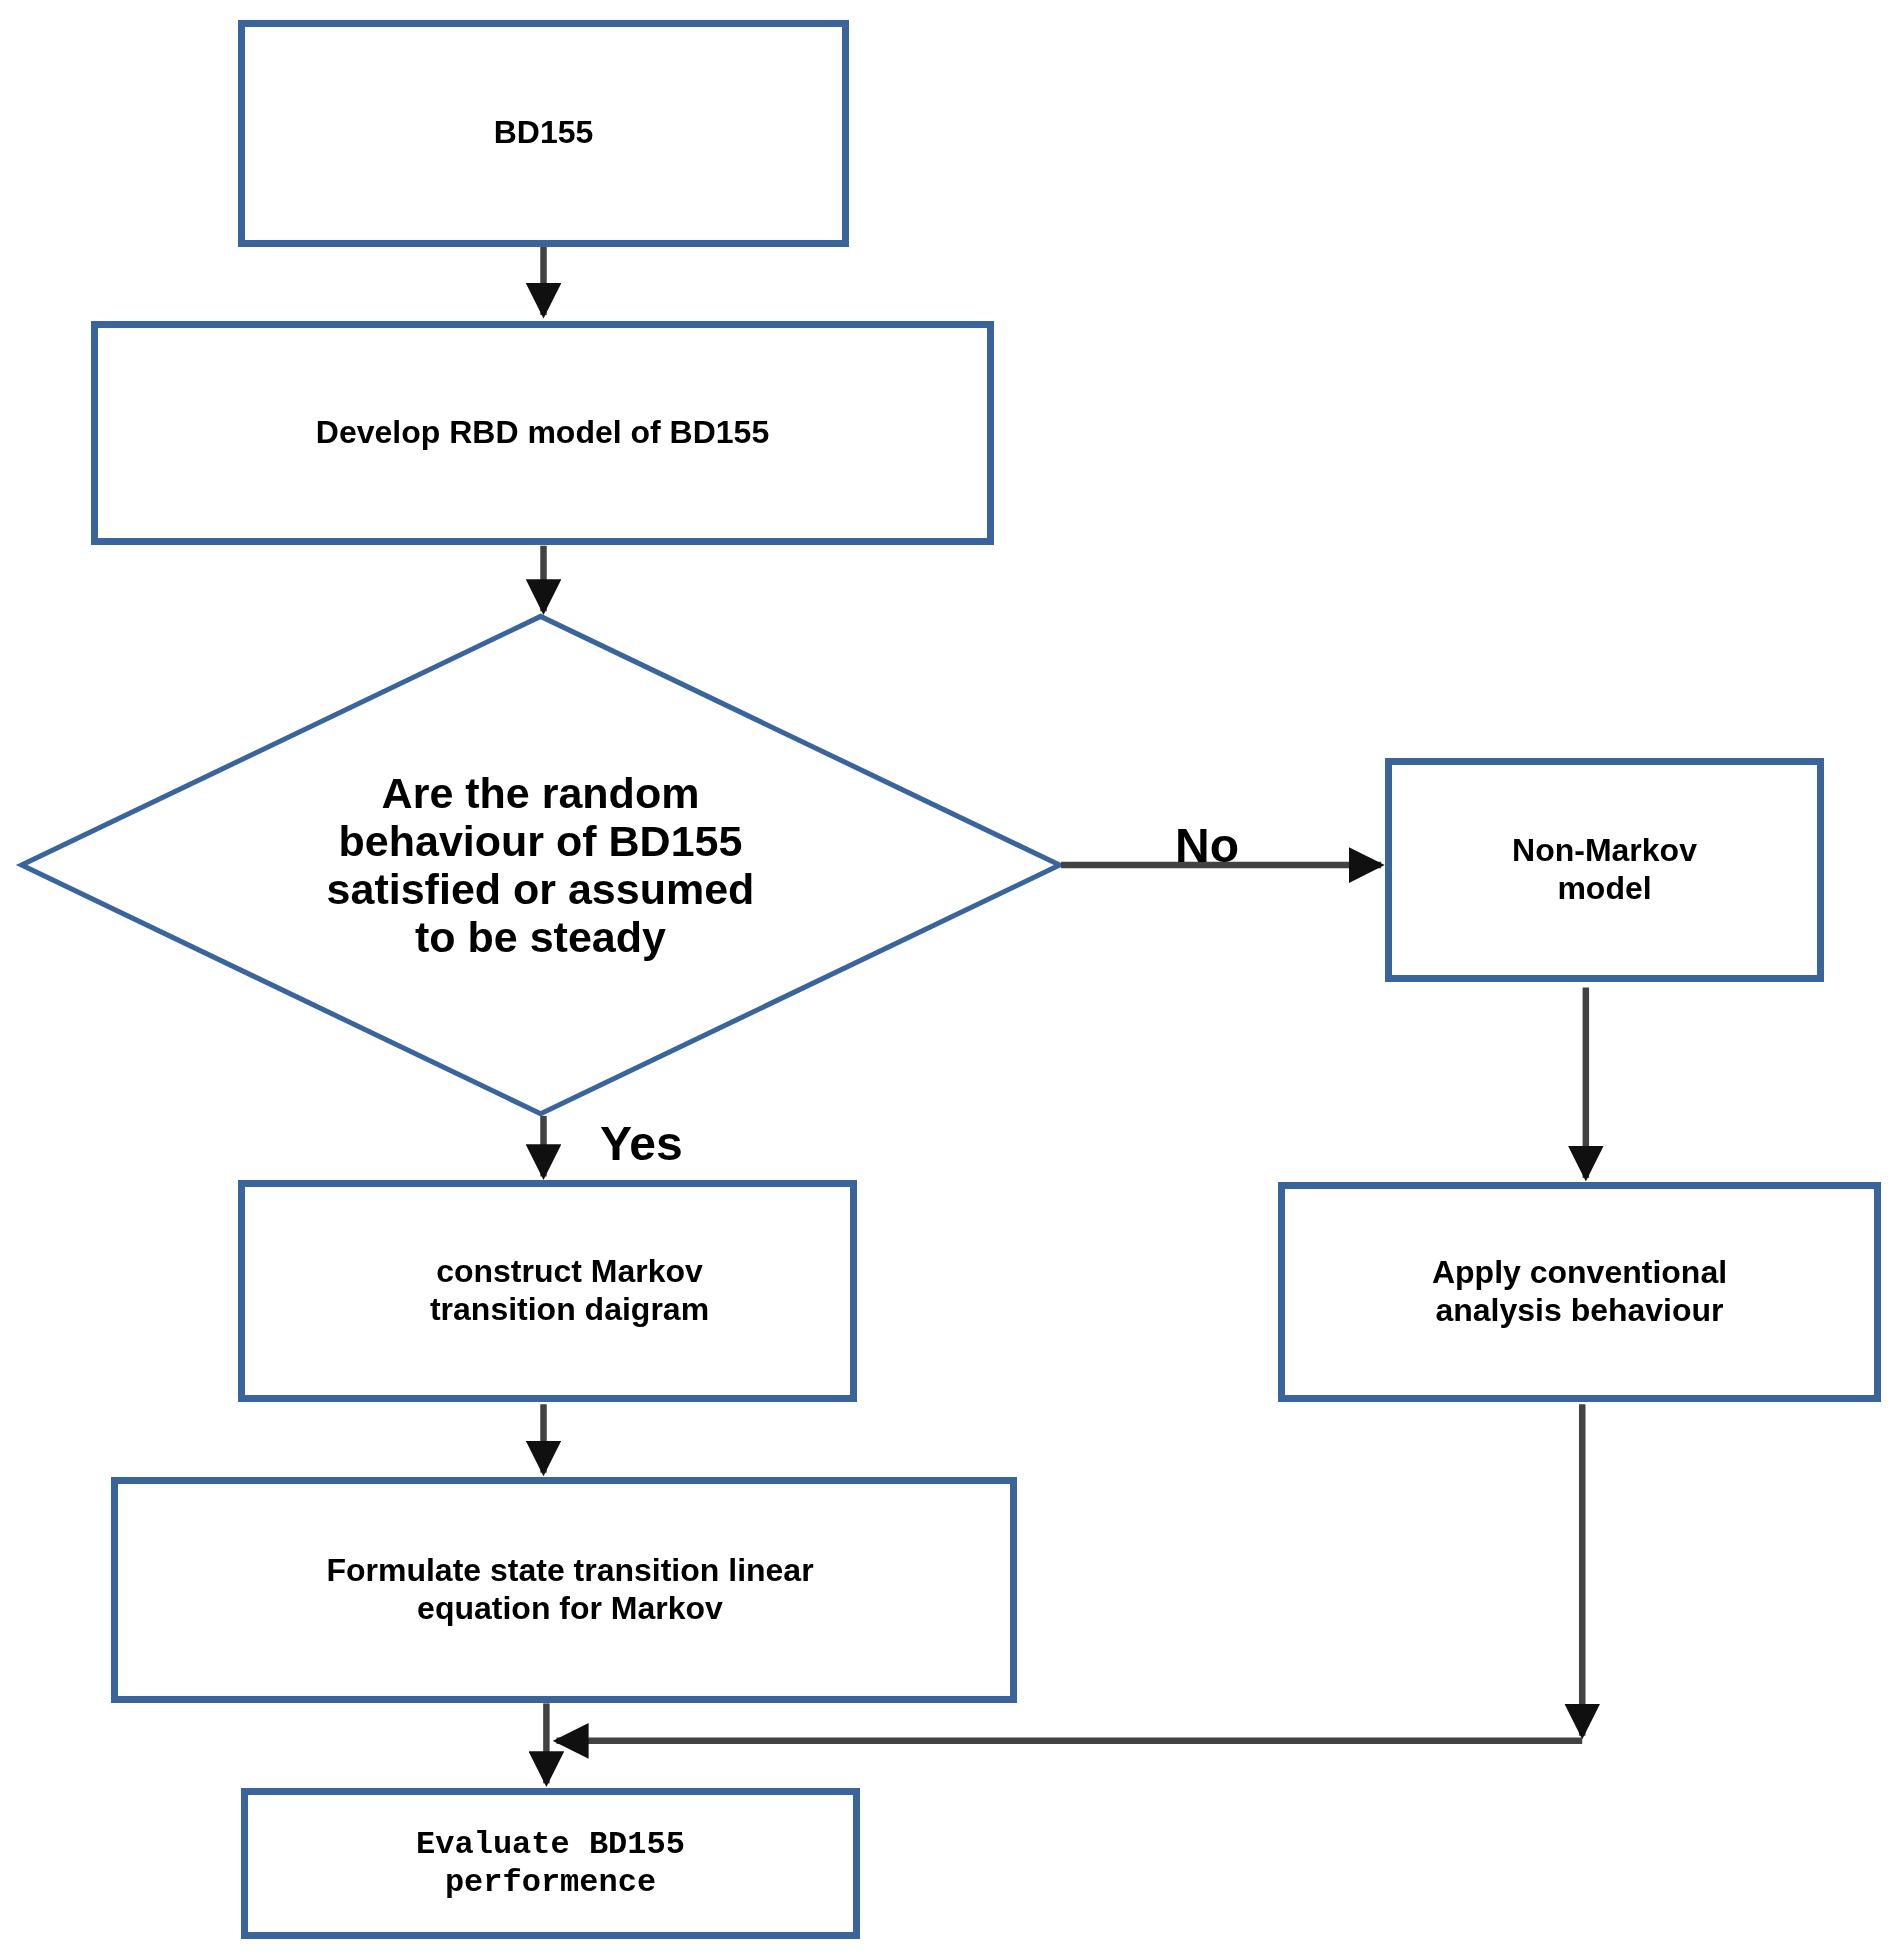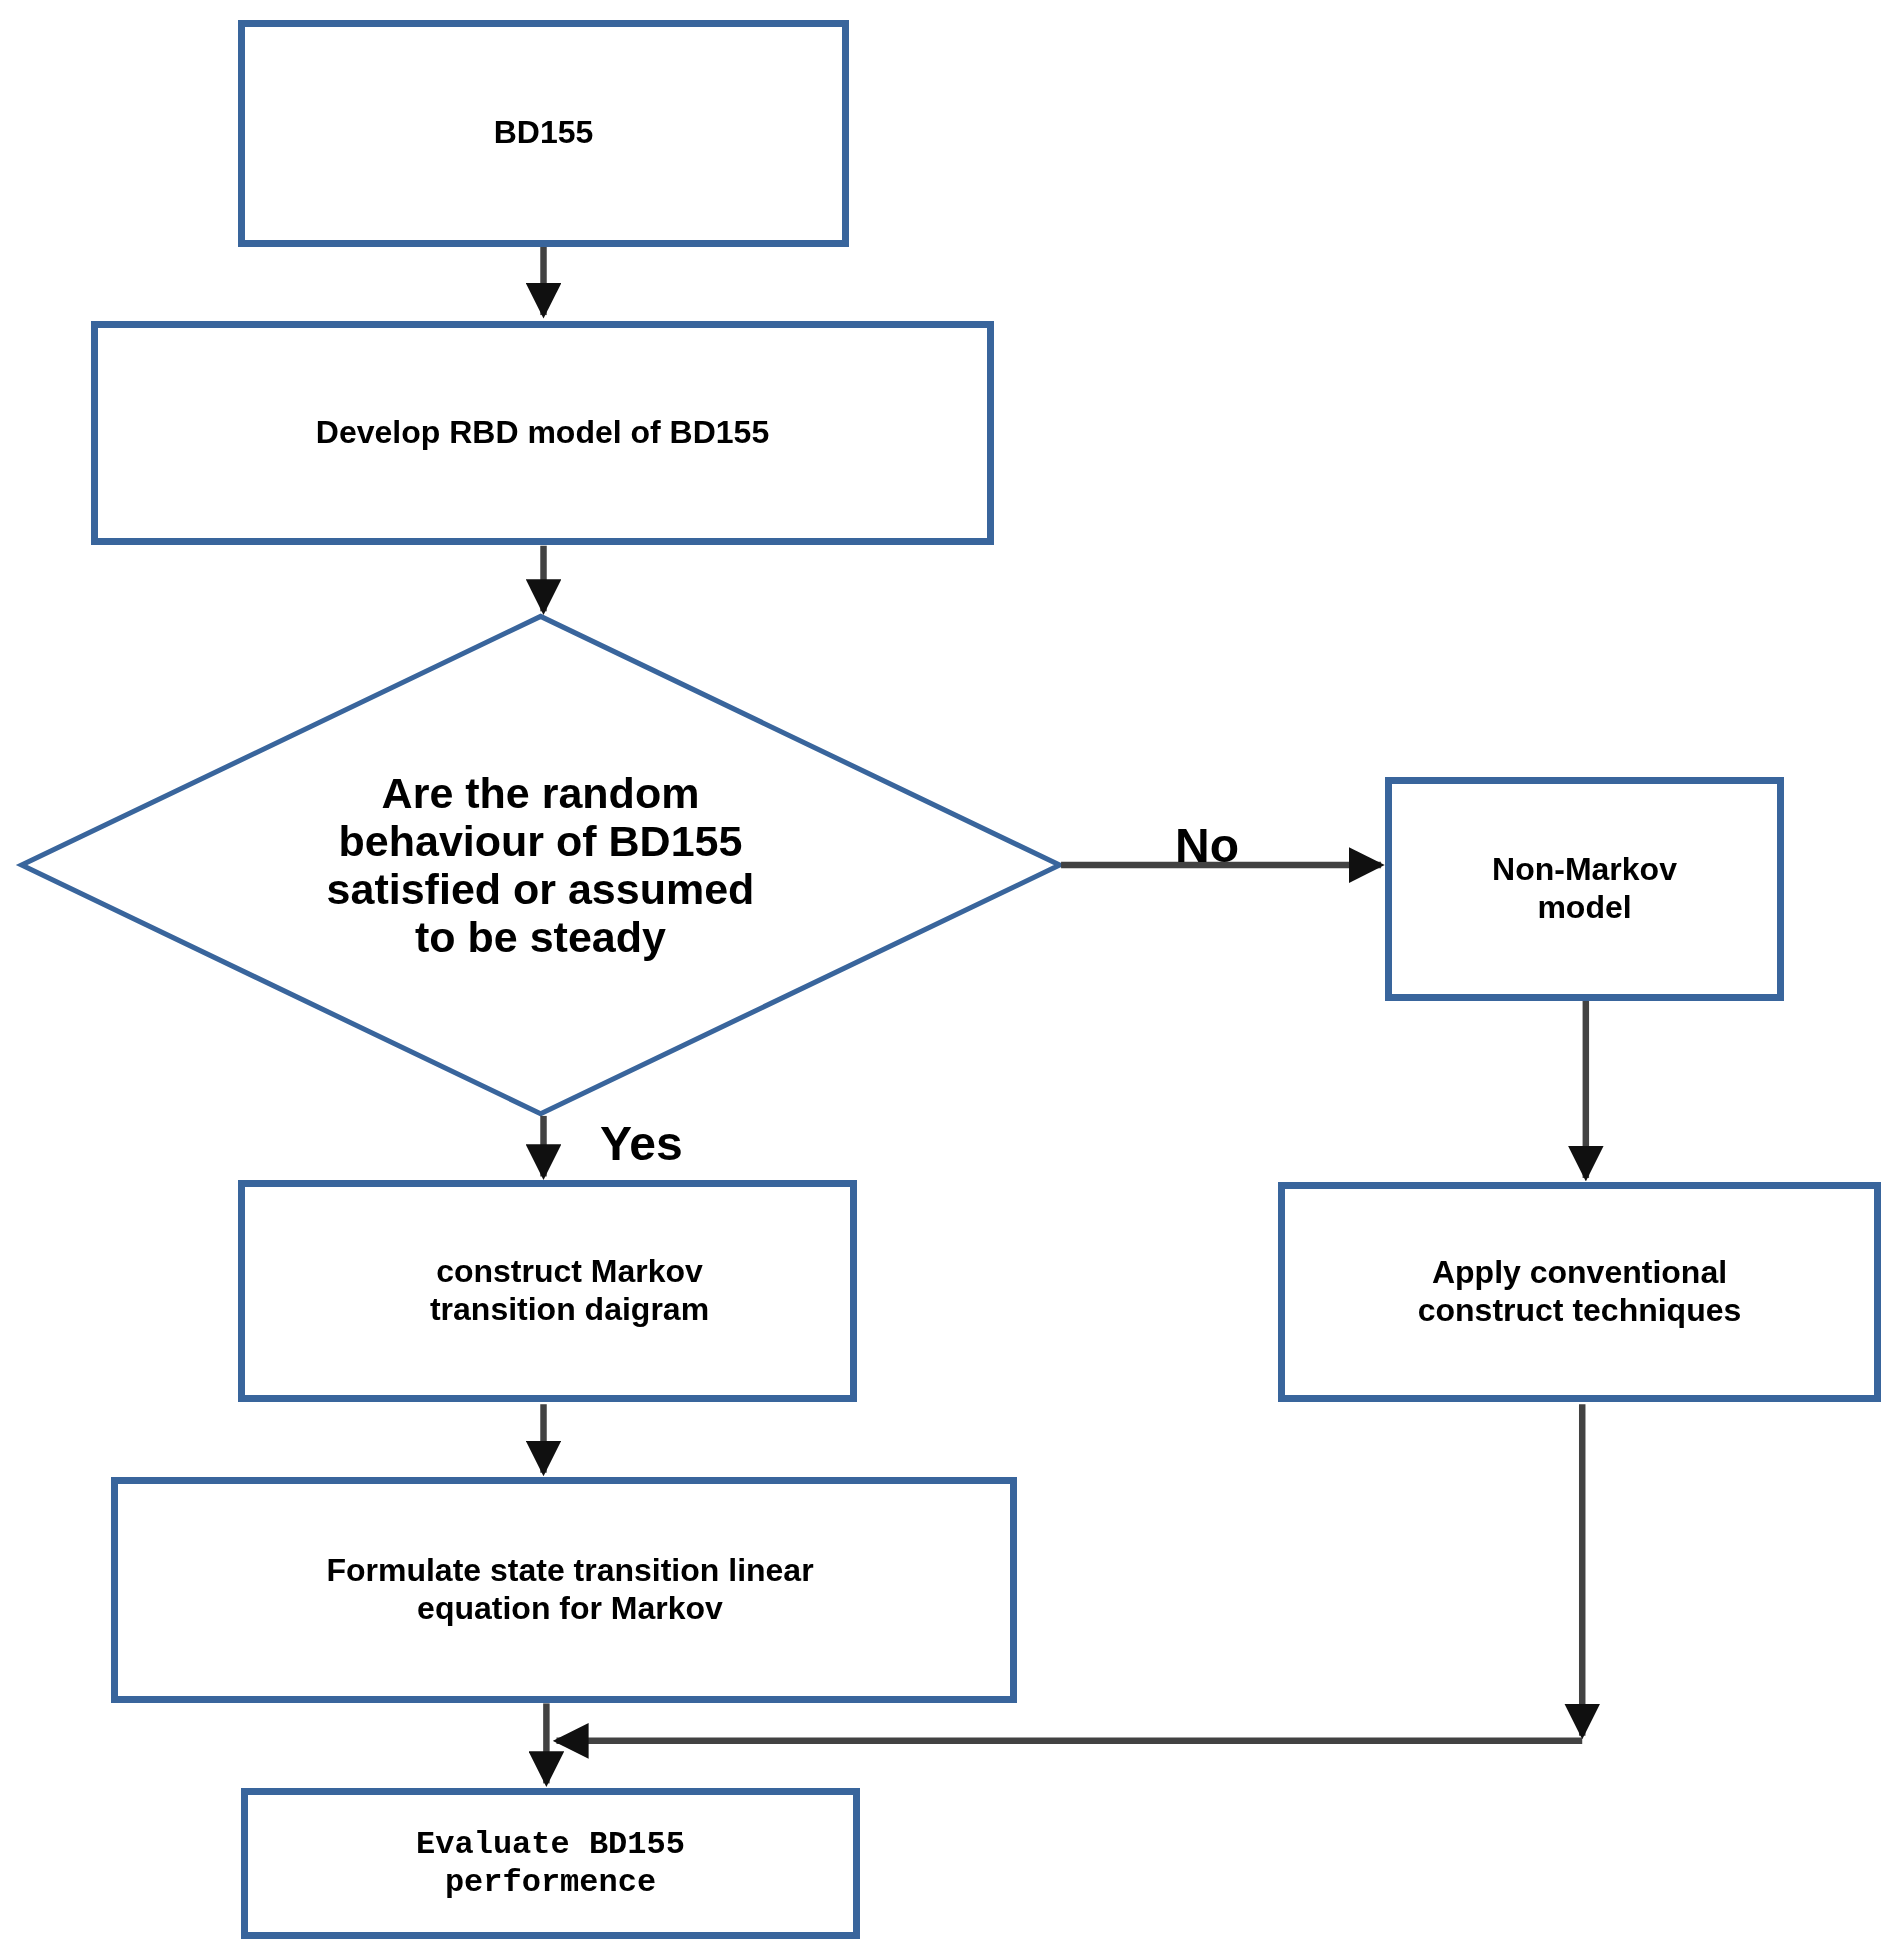--- a/index.html
+++ b/index.html
@@ -32,21 +32,21 @@
     justify-content:center;
     text-align:center;
     font-weight:700;
     font-size:32px;
     line-height:1.18;
     color:var(--text,#000);
     white-space:pre-line;
   }
   #n-bd155{left:238px;top:19.5px;width:611px;height:227px;}
   #n-develop{left:91px;top:321px;width:903px;height:224px;}
-  #n-nonmarkov{left:1385px;top:777px;width:399px;height:224px;}
+  #n-nonmarkov{left:1385px;top:758px;width:439px;height:224px;}
   #n-construct{left:238px;top:1180px;width:619px;height:222px;padding-left:44px;}
   #n-apply{left:1278px;top:1182px;width:603px;height:220px;}
   #n-formulate{left:111px;top:1477px;width:906px;height:226px;padding-left:12px;}
   #n-evaluate{left:241px;top:1788px;width:619px;height:151px;font-family:Liberation Mono, monospace;}
   .decision-label{
     position:absolute;
     left:288px;top:757px;width:505px;height:216px;
     display:flex;align-items:center;justify-content:center;
     text-align:center;
     font-weight:700;
@@ -89,21 +89,21 @@
     <line class="arrow" x1="758" y1="2363" x2="758" y2="2474" marker-end="url(#ah)"></line>
   </svg>
 
   <div class="node" id="n-bd155">BD155</div>
   <div class="node" id="n-develop">Develop RBD model of BD155</div>
   <div class="node" id="n-nonmarkov">Non-Markov
 model</div>
   <div class="node" id="n-construct">construct Markov
 transition daigram</div>
   <div class="node" id="n-apply">Apply conventional
-construct techniques</div>
+analysis behaviour</div>
   <div class="node" id="n-formulate">Formulate state transition linear
 equation for Markov</div>
   <div class="node" id="n-evaluate">Evaluate BD155
 performence</div>
 
   <div class="decision-label">Are the random
 behaviour of BD155
 satisfied or assumed
 to be steady</div>
 

